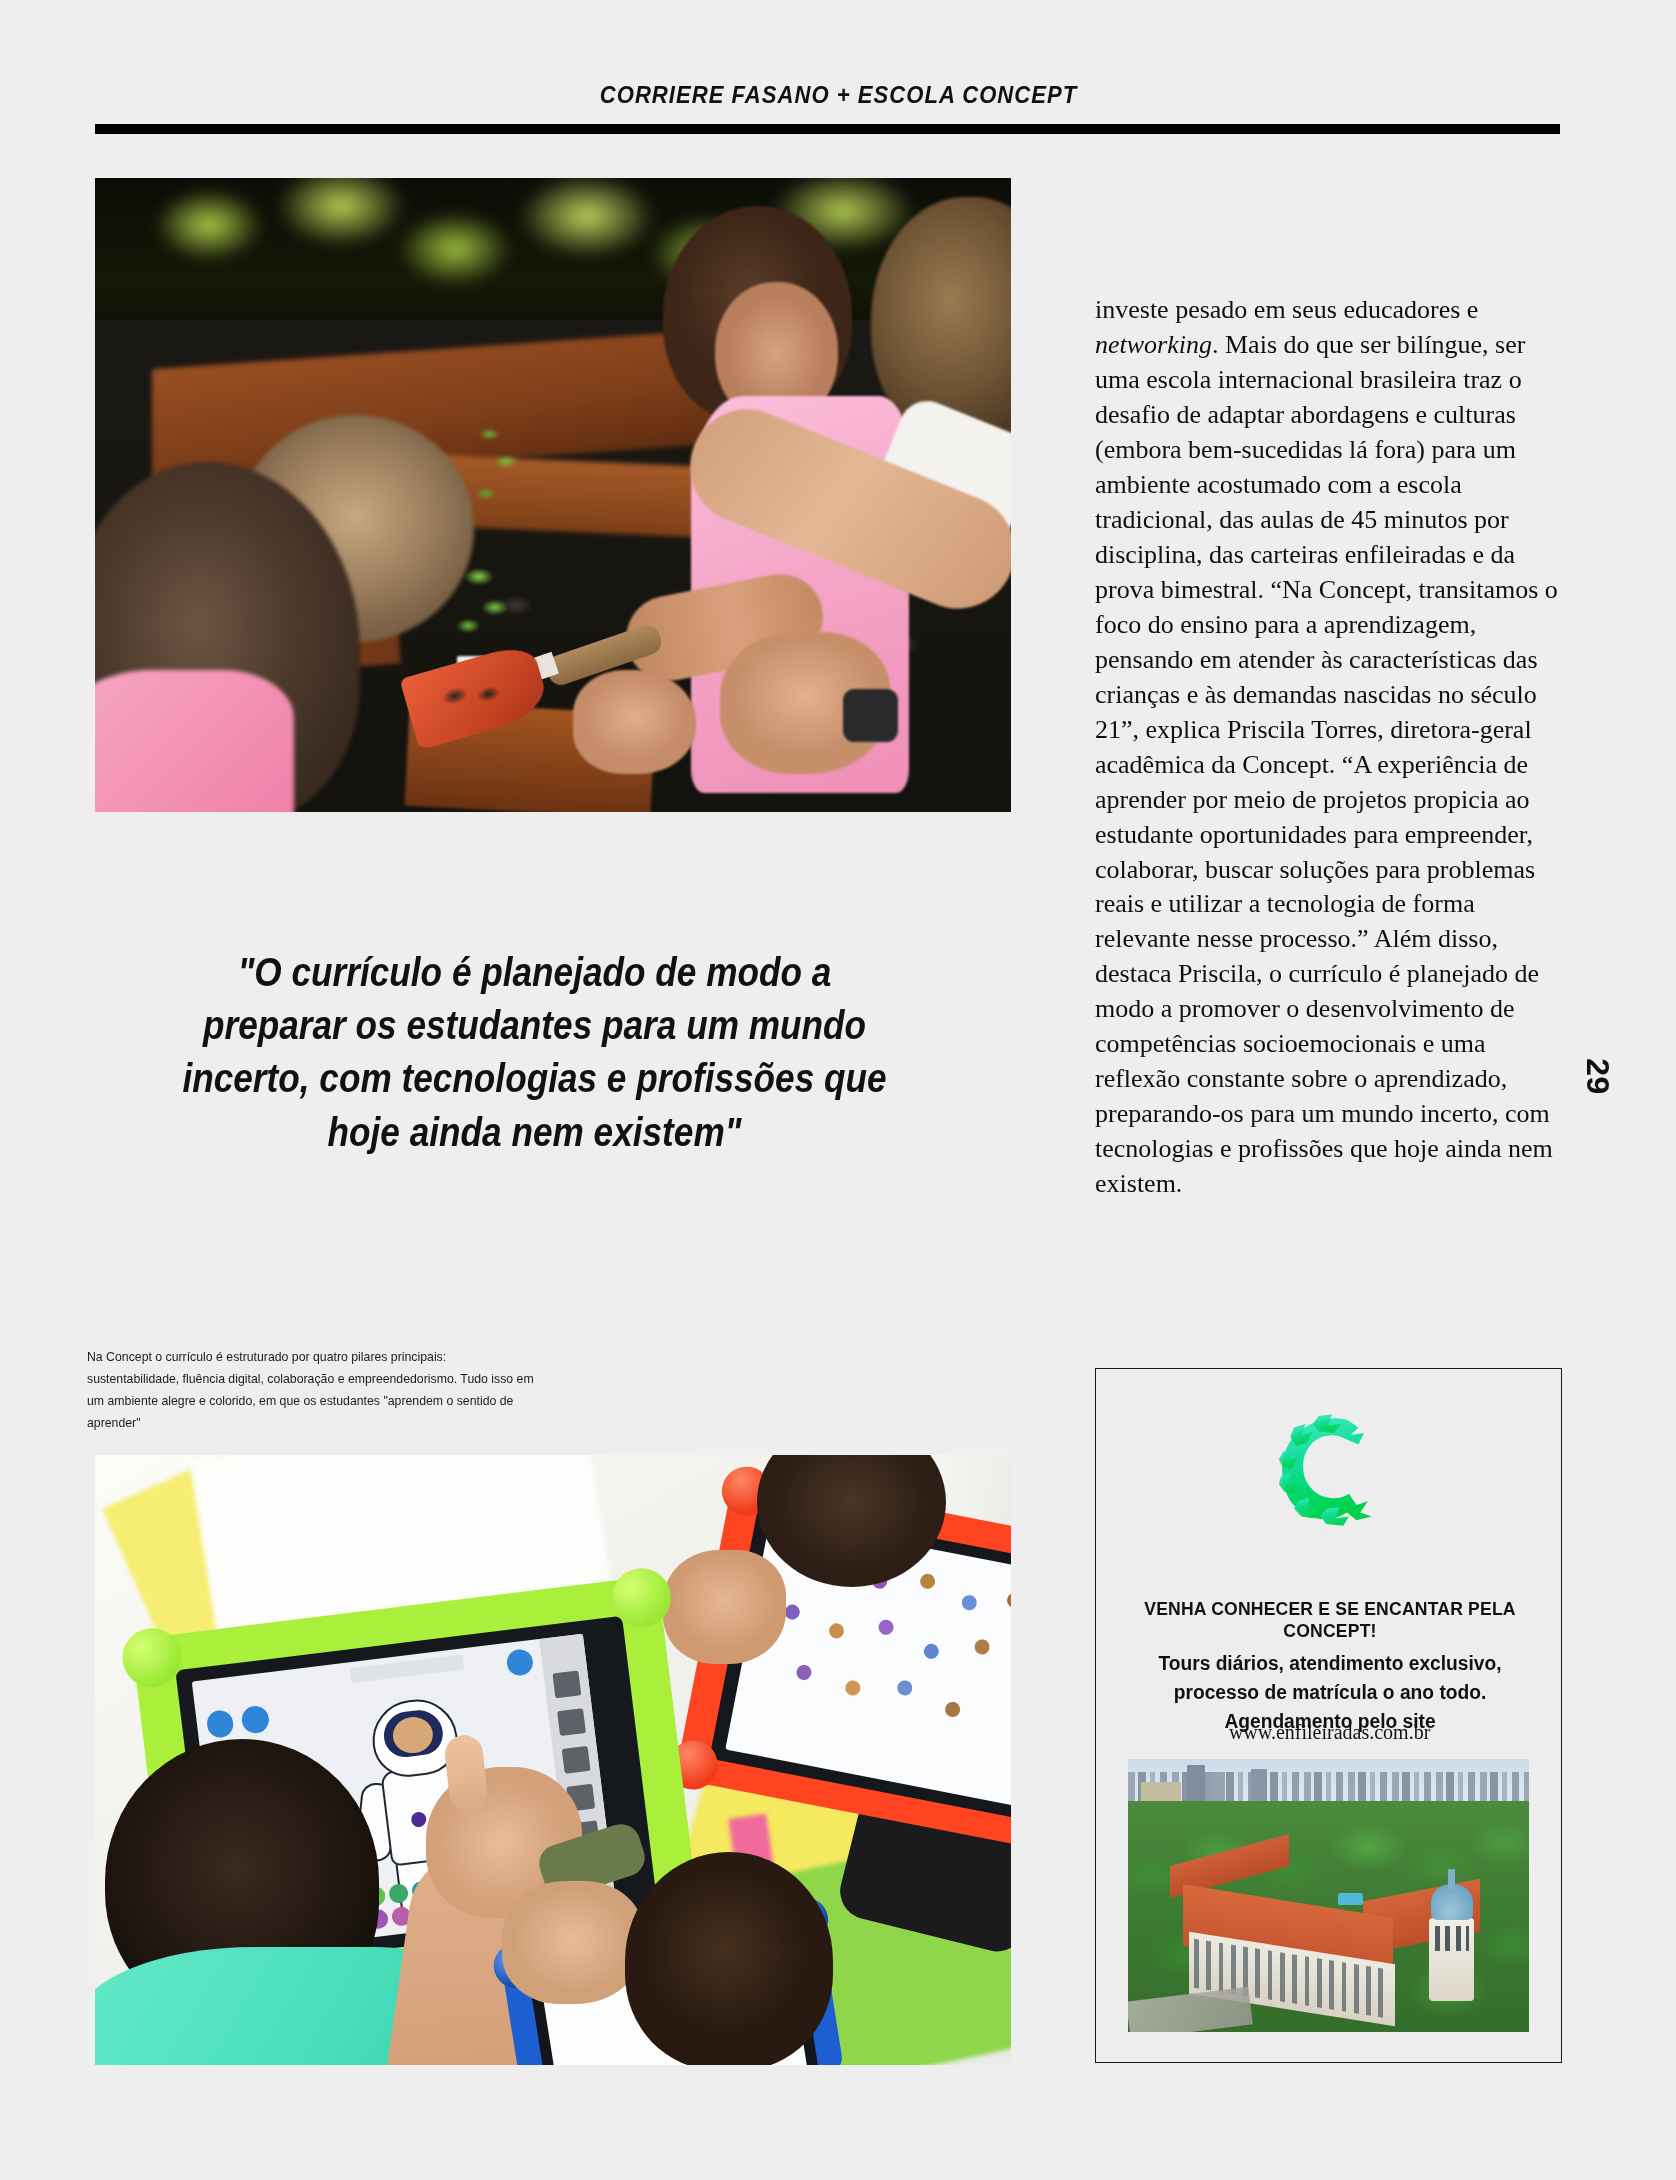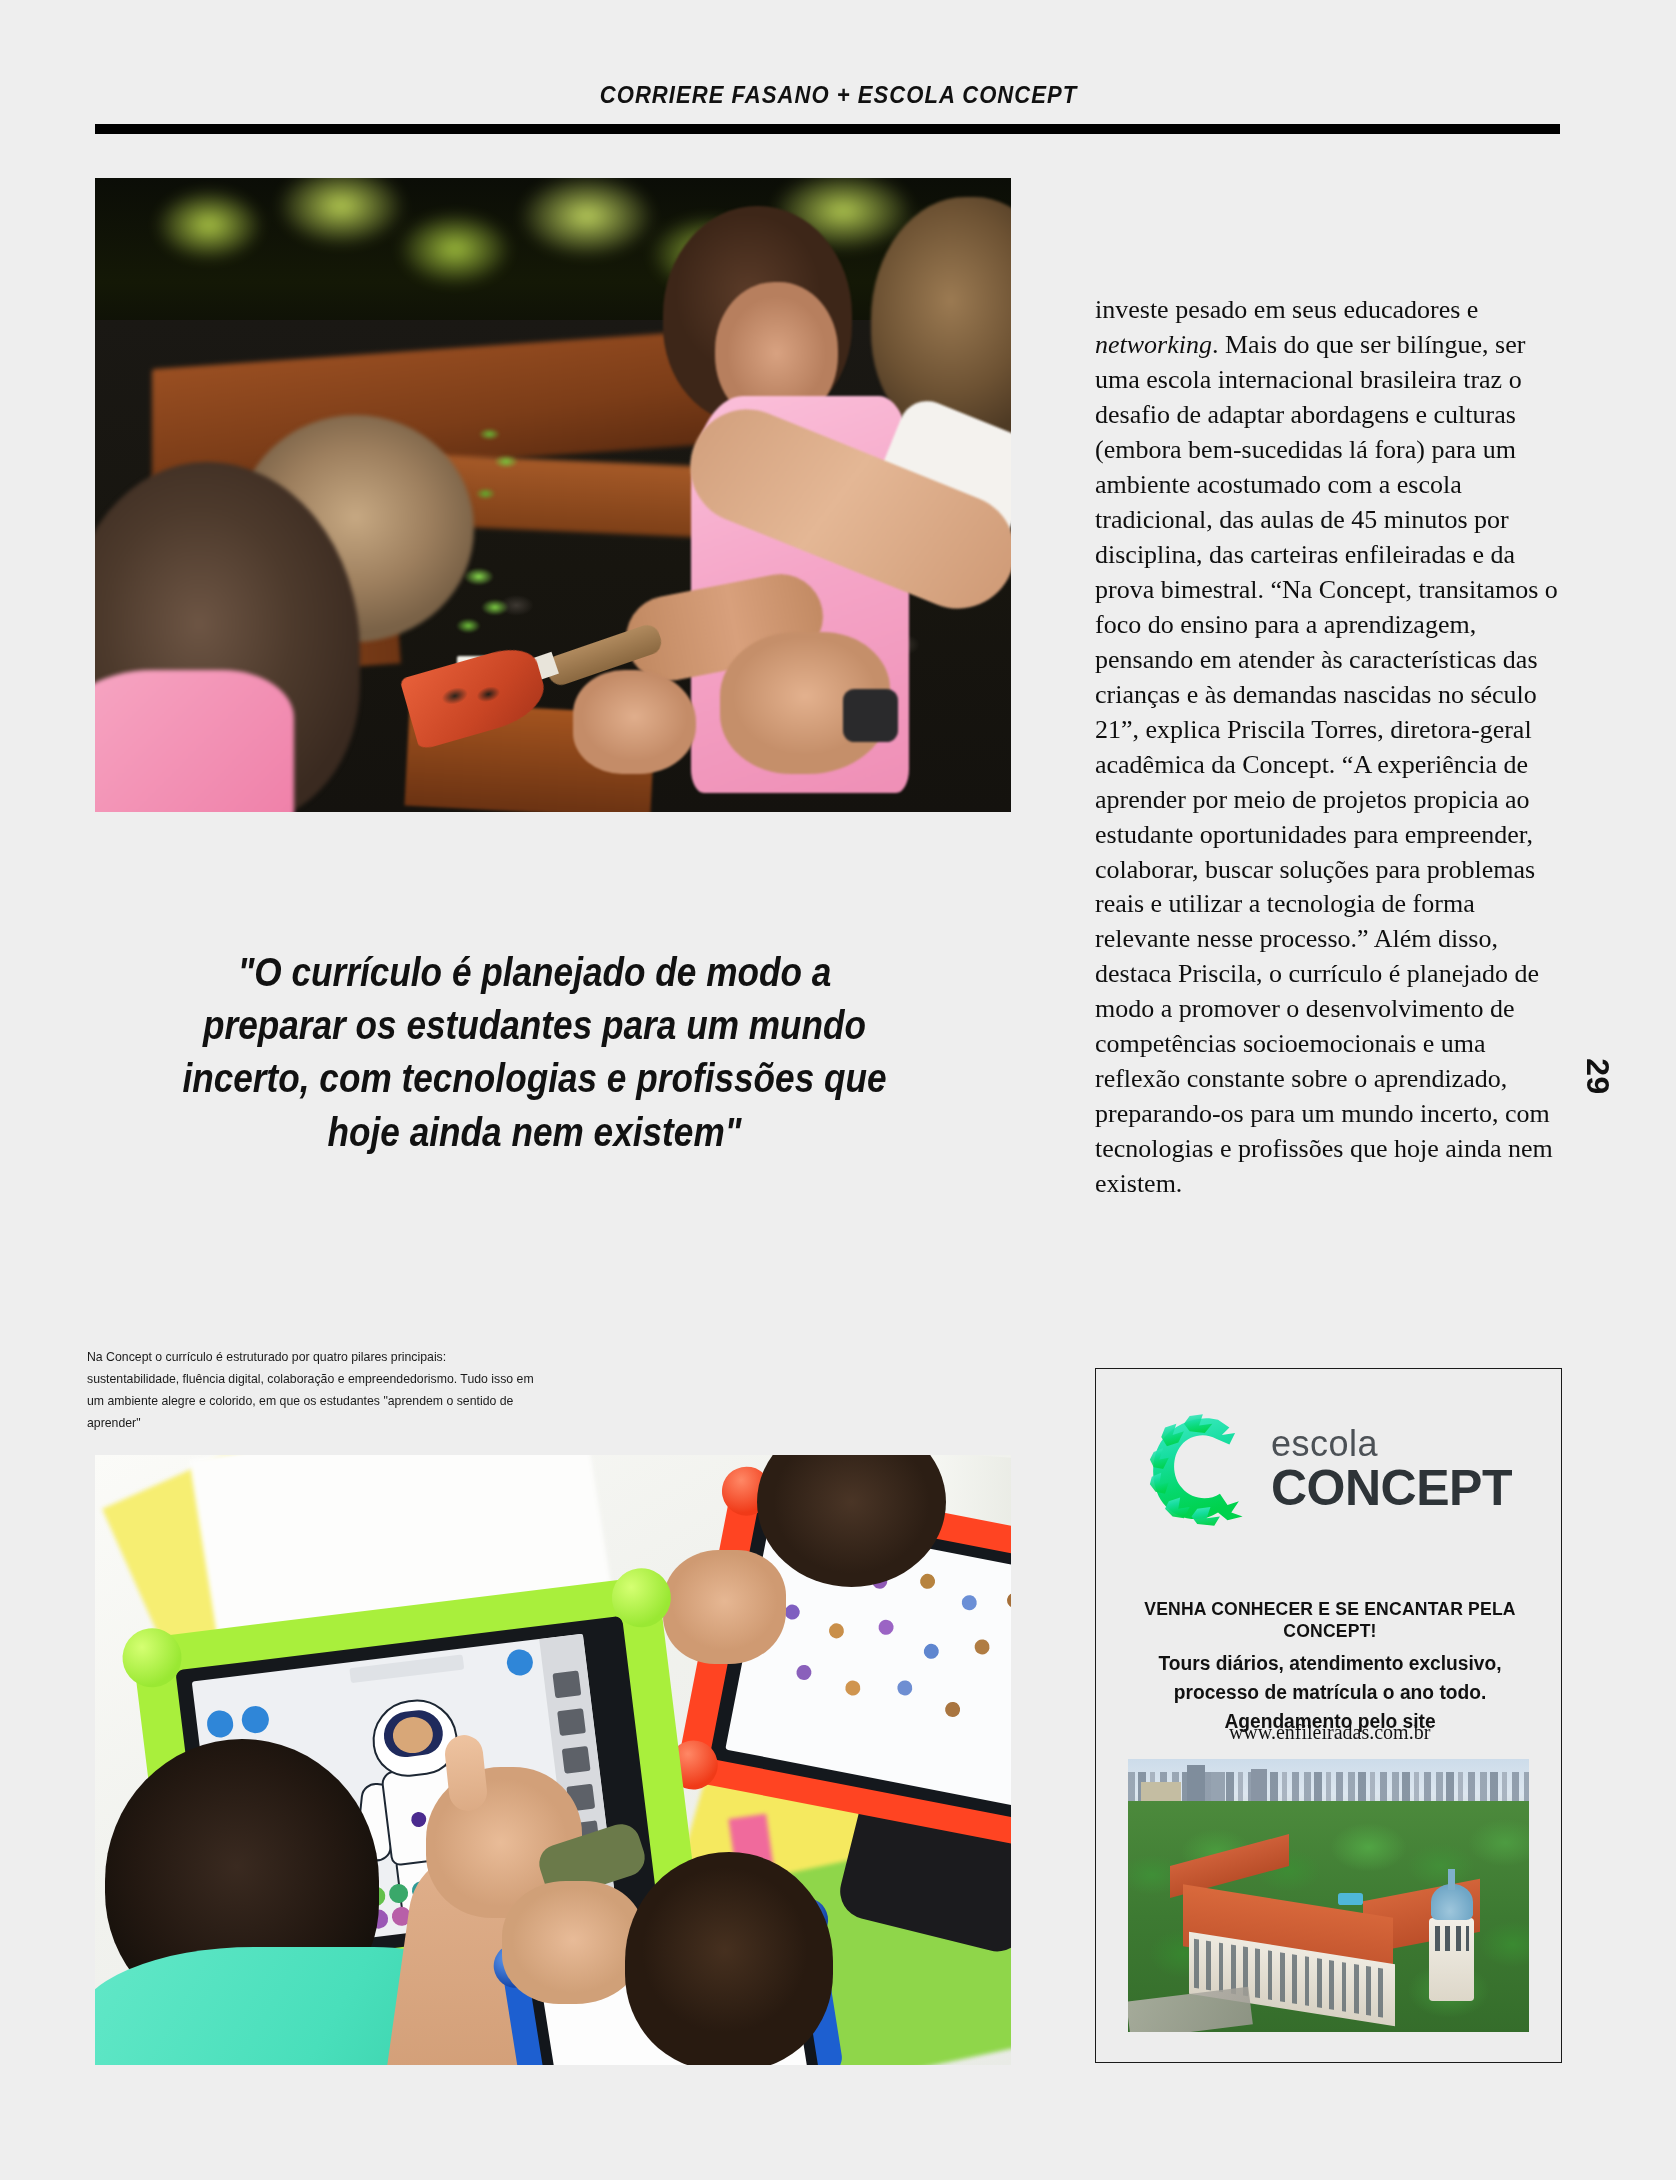--- a/index.html
+++ b/index.html
@@ -965,24 +965,20 @@
             C56,116 30,112 16,94 C2,76 2,44 16,26
             C28,10 54,0 74,6 Z"></path>
           <path fill="url(#gC)" d="M18,14 L30,10 L26,22 L38,18 L32,30 L20,34 L14,24 Z" opacity="0.92"></path>
           <path fill="url(#gC)" d="M6,40 L16,36 L12,48 L22,46 L16,58 L6,56 L2,48 Z" opacity="0.88"></path>
           <path fill="url(#gC)" d="M4,66 L14,62 L12,74 L22,72 L18,84 L8,82 L2,74 Z" opacity="0.9"></path>
           <path fill="url(#gC)" d="M22,92 L34,88 L32,100 L44,98 L38,110 L26,108 L18,100 Z" opacity="0.94"></path>
           <path fill="url(#gC)" d="M52,100 L66,98 L62,110 L76,108 L70,118 L52,116 L46,108 Z" opacity="0.96"></path>
           <path fill="url(#gC)" d="M44,2 L58,0 L54,12 L68,10 L60,20 L44,18 L38,10 Z" opacity="0.9"></path>
         </svg>
       </div>
-      <div class="logo-words">
-        <div class="logo-escola">escola</div>
-        <div class="logo-concept">CONCEPT</div>
-      </div>
     </div>
     <div class="ad-headline">VENHA CONHECER E SE ENCANTAR PELA CONCEPT!</div>
     <div class="ad-body">Tours diários, atendimento exclusivo, processo de matrícula o ano todo. Agendamento pelo site</div>
     <div class="ad-url">www.enfileiradas.com.br</div>
     <div class="ad-photo">
       <div class="ap ap-sky"></div>
       <div class="ap ap-skyline"></div>
       <div class="ap ap-tower4"></div>
       <div class="ap ap-tower1"></div>
       <div class="ap ap-tower2"></div>

